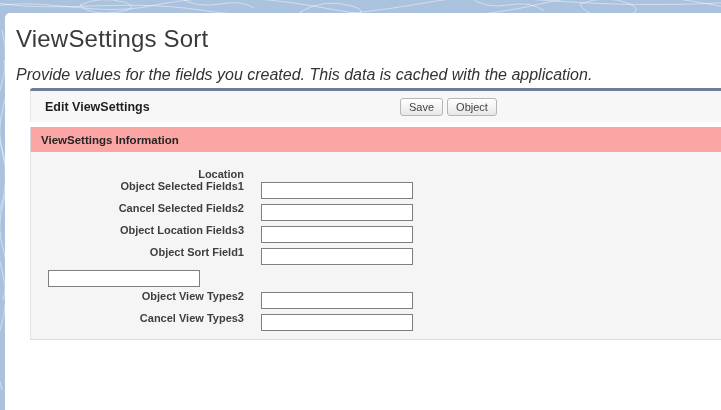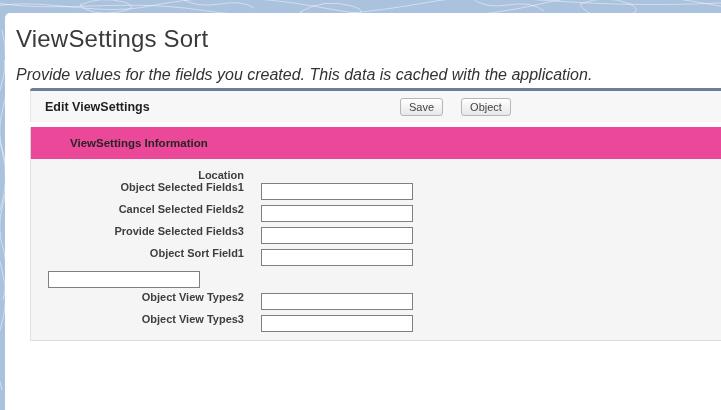--- a/index.html
+++ b/index.html
@@ -39,50 +39,50 @@
     background: #f7f7f7;
     border-left: 1px solid #e6e6e6;
   }
   .panel-title {
     position: absolute; left: 14px; top: 9px;
     font-size: 12.5px; font-weight: bold; color: #1f1f1f;
     white-space: nowrap;
   }
   .panel-buttons {
     position: absolute; left: 369px; top: 7px;
-    display: flex; gap: 18px;
+    display: flex; gap: 4px;
   }
   .btn {
     height: 18px;
     padding: 0 8px;
     font-family: "Liberation Sans", sans-serif;
     font-size: 11px; color: #444444;
     background: linear-gradient(#ffffff, #e7e7e8);
     border: 1px solid #b6b6b6;
     border-radius: 3px;
     cursor: pointer;
     white-space: nowrap;
   }
   .panel-gap { height: 5px; background: #ffffff; }
   .section-bar {
-    height: 32px;
-    background: #ec4899;
+    height: 25px;
+    background: #fca5a5;
     border-left: 1px solid #d4d6e0;
-    display: flex; align-items: center; padding-left: 29px;
+    display: flex; align-items: center;
   }
   .section-bar span {
     margin-left: 10px;
     font-size: 11.5px; font-weight: bold; color: #252525;
     white-space: nowrap;
   }
   .form-area {
     background: #f5f5f6;
     border-left: 1px solid #e3e3e6;
     border-bottom: 1px solid #dcdcdc;
-    padding: 8px 0 5px 0;
+    padding: 14px 0 5px 0;
   }
   .form-row {
     display: flex;
     align-items: flex-start;
     height: 17px;
     margin-bottom: 5px;
   }
   .form-row.label-only { height: 14px; margin-bottom: 0; align-items: flex-end; }
   .form-label {
     width: 213px;
@@ -150,40 +150,40 @@
         <span class="form-label">Object Selected Fields1</span>
         <span class="form-field"><input class="text-input" type="text" value="" style=""></span>
       </div>
 
       <div class="form-row">
         <span class="form-label">Cancel Selected Fields2</span>
         <span class="form-field"><input class="text-input" type="text" value="" style=""></span>
       </div>
 
       <div class="form-row">
-        <span class="form-label">Provide Selected Fields3</span>
+        <span class="form-label">Object Location Fields3</span>
         <span class="form-field"><input class="text-input" type="text" value="" style=""></span>
       </div>
 
       <div class="form-row">
         <span class="form-label">Object Sort Field1</span>
         <span class="form-field"><input class="text-input" type="text" value="" style=""></span>
       </div>
 
 
       <div class="form-row">
         <span class="form-field"><input class="text-input" type="text" value="" style=""></span>
       </div>
 
 
       <div class="form-row">
         <span class="form-label">Object View Types2</span>
         <span class="form-field"><input class="text-input" type="text" value="" style=""></span>
       </div>
 
       <div class="form-row">
-        <span class="form-label">Object View Types3</span>
+        <span class="form-label">Cancel View Types3</span>
         <span class="form-field"><input class="text-input" type="text" value="" style=""></span>
       </div>
 
     </div>
   </div>
 </div>
 
 </body></html>

